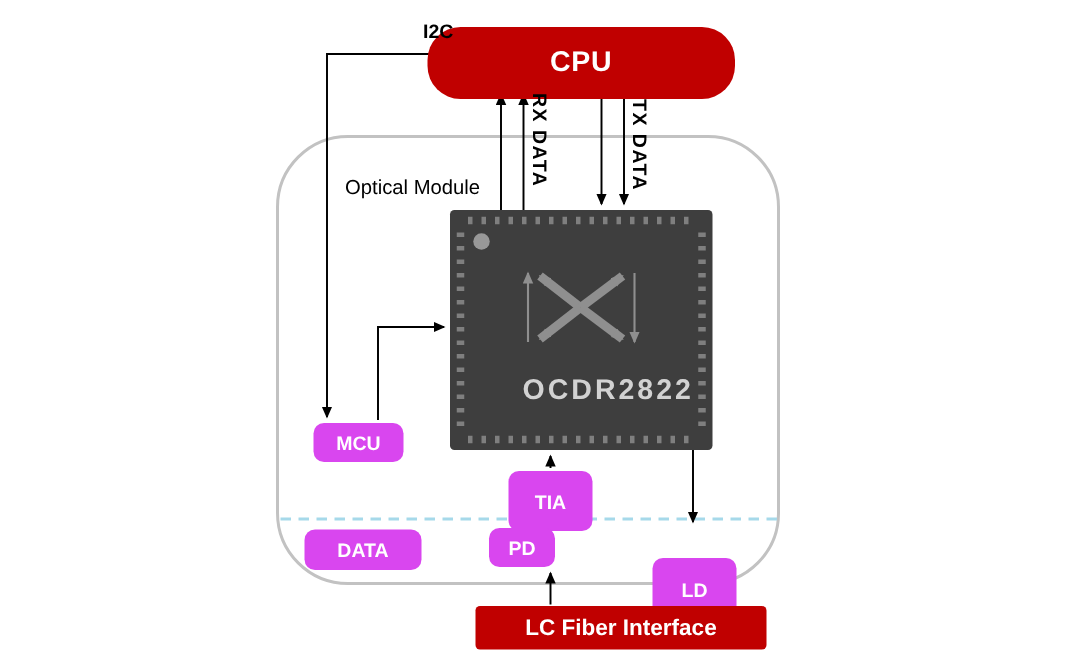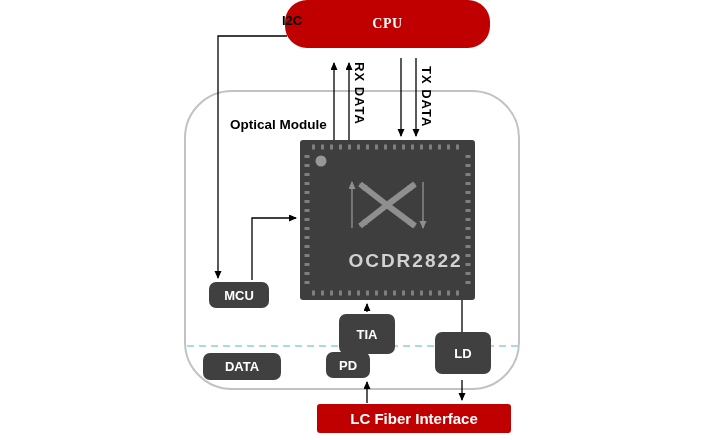--- a/index.html
+++ b/index.html
@@ -12,41 +12,41 @@
     position:absolute; left:184px; top:90px; width:336px; height:300px;
     border:2px solid #c2c2c2; border-radius:48px; background:#ffffff;
     box-sizing:border-box;
   }
   
   .node {
     position:absolute; display:flex; align-items:center; justify-content:center;
     color:#ffffff; font-weight:bold; box-sizing:border-box;
   }
   .node.red { background:#c00000; }
-  .node.gray { background:#404040; border-radius:7px; font-size:13px; }
-  #cpu   { left:285px; top:0;  width:205px; height:48px; border-radius:22px; font-size:14px; letter-spacing:.5px;font-family:Liberation Serif, serif; }
+  .node.gray { background:#d946ef; border-radius:7px; font-size:13px; }
+  #cpu   { left:285px; top:18px;  width:205px; height:48px; border-radius:22px; font-size:19px; letter-spacing:.5px; }
   #fiber { left:317px; top:404px; width:194px; height:29px; border-radius:3px;  font-size:15px; }
   #mcu   { left:209px; top:282px; width:60px;  height:26px; }
   #tia   { left:339px; top:314px; width:56px;  height:40px; }
   #power { left:203px; top:353px; width:78px;  height:27px; }
   #pd    { left:326px; top:352px; width:44px;  height:26px; }
-  #ld    { left:435px; top:332px; width:56px;  height:42px; }
+  #ld    { left:435px; top:372px; width:56px;  height:42px; }
   
   .chip {
     position:absolute; left:300px; top:140px; width:175px; height:160px;
     background:#3e3e3e; border-radius:3px;
   }
   .chip-label {
     position:absolute; left:0; right:0; top:110px; text-align:center;
     color:#d2d2d2; font-weight:bold; font-size:19px; letter-spacing:2px;padding-left:36px;
   }
   
   .lbl { position:absolute; color:#000; }
   #lbl-i2c    { left:234px; top:13px;  font-weight:bold; font-size:13px;padding-left:48px; }
-  #lbl-module { left:230px; top:117px; font-size:13.5px;font-weight:bold; }
+  #lbl-module { left:230px; top:117px; font-size:13.5px; }
   .vlabel {
     position:absolute; writing-mode:vertical-rl; color:#000;
     font-weight:bold; font-size:13px; letter-spacing:1px;
   }
   #lbl-rx { left:352px; top:62px; }
   #lbl-tx { left:419px; top:66px; }
   
   .overlay { position:absolute; left:0; top:0; width:720px; height:440px; pointer-events:none; }
   .edge { fill:none; stroke:#000; stroke-width:1.3px; }
   .pins { stroke:#7f7f7f; stroke-width:5px; stroke-dasharray:3 6; }

